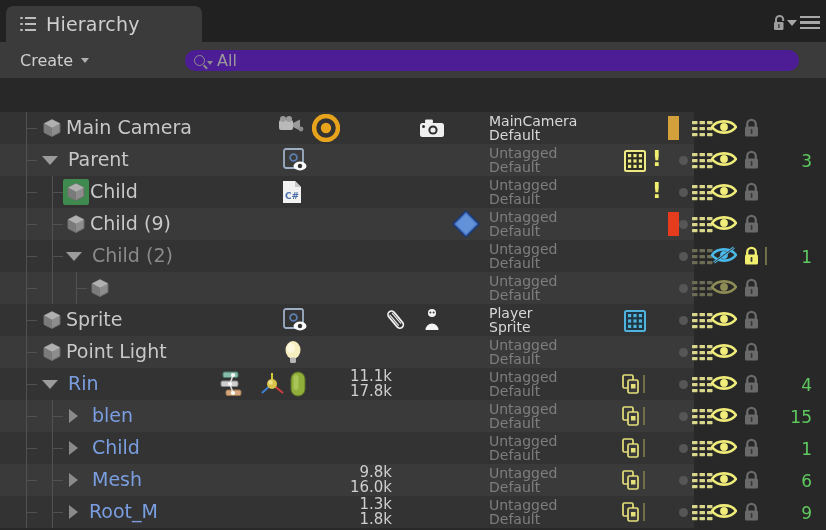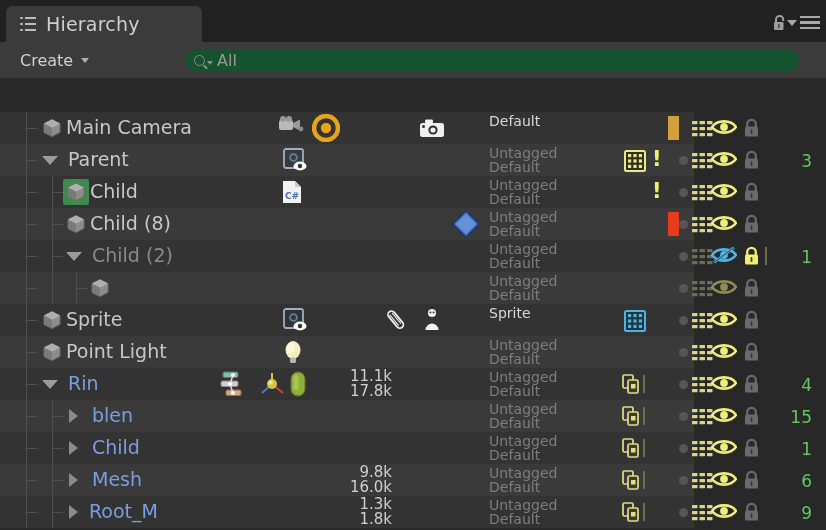--- a/index.html
+++ b/index.html
@@ -33,21 +33,21 @@
   .burger i:nth-child(1){ top:0 } .burger i:nth-child(2){ top:5.4px } .burger i:nth-child(3){ top:10.8px }
   .caret-d{ width:0;height:0;border-left:5px solid transparent;border-right:5px solid transparent;border-top:6px solid #a8a8a8; }
 
   
   #toolbar{ position:absolute; left:0; top:42px; width:826px; height:36px; background:#3b3b3b;
             display:flex; align-items:center; }
   #createbtn{ margin-left:12px; height:22px; display:flex; align-items:center; gap:8px;
               padding:0 8px; font-size:16px; color:#cfcfcf; }
   #createbtn .caret{ width:0;height:0;border-left:4px solid transparent;border-right:4px solid transparent;border-top:5px solid #b0b0b0; }
   #searchwrap{ position:absolute; left:185px; top:8px; width:614px; height:21px;
-               background:#14532d; border-radius:11px; display:flex; align-items:center; padding-left:9px; gap:2px; }
+               background:#4c1d95; border-radius:11px; display:flex; align-items:center; padding-left:9px; gap:2px; }
   #searchwrap .mag{ width:11px;height:11px;border:1.8px solid #8d8d8d;border-radius:50%; position:relative; }
   #searchwrap .mag::after{ content:""; position:absolute; right:-4px; bottom:-3px; width:5px;height:1.8px;background:#8d8d8d;transform:rotate(45deg); }
   #searchwrap .scaret{ width:0;height:0;border-left:3.5px solid transparent;border-right:3.5px solid transparent;border-top:4.5px solid #8d8d8d; margin-top:4px;}
   #searchwrap .sval{ font-size:16px; color:#9a9a9a; margin-left:2px; }
 
   
   #scenerow{ position:absolute; left:0; top:78px; width:826px; height:34px; background:#3b3b3b;
              display:flex; align-items:center; }
   #scenerow .sname{ font-size:19px; font-weight:bold; color:#d2d2d2; margin-left:4px; }
   #scenemenu{ position:absolute; right:6px; top:10px; display:flex; align-items:center; gap:3px; }
@@ -162,20 +162,21 @@
             <circle cx="14" cy="14" r="5.2" fill="#e8a31c"></circle>
           </svg></span>
         <span style="position:absolute;left:419px;top:6px"><svg width="26" height="20" viewBox="0 0 26 20">
             <rect x="1" y="5" width="24" height="14" rx="2.5" fill="#f0f0f0"></rect>
             <rect x="6" y="1.5" width="8" height="4" rx="1.4" fill="#f0f0f0"></rect>
             <circle cx="14" cy="12" r="4.6" fill="#2e2e2e"></circle>
             <circle cx="14" cy="12" r="2.6" fill="#f0f0f0"></circle>
             <circle cx="4.5" cy="8.6" r="1.5" fill="#2e2e2e"></circle>
           </svg></span>
         <div class="tagcol">
+          <div class="t1 on">MainCamera</div>
           <div class="t2 on">Default</div>
         </div>
         <span class="cstrip" style="background:#d4a03c"></span>
         <span class="tinygrid"><svg width="21" height="16" viewBox="0 0 21 16">
             <rect x="0" y="0" width="5.5" height="3.2" rx="0.6" fill="#d9d58a"></rect>
             <rect x="7.5" y="0" width="5.5" height="3.2" rx="0.6" fill="#d9d58a"></rect>
             <rect x="15" y="0" width="5.5" height="3.2" rx="0.6" fill="#d9d58a"></rect>
             <rect x="0" y="6" width="5.5" height="3.2" rx="0.6" fill="#d9d58a"></rect>
             <rect x="7.5" y="6" width="5.5" height="3.2" rx="0.6" fill="#d9d58a"></rect>
             <rect x="15" y="6" width="5.5" height="3.2" rx="0.6" fill="#d9d58a"></rect>
@@ -296,21 +297,21 @@
       <div class="row even">
         <span class="gline-v" style="left:26px"></span>
         <span class="gline-v" style="left:52px"></span>
         <span class="gline-h" style="left:26px; top:16px"></span>
         <span class="gline-h" style="left:52px; top:16px"></span>
         <span style="position:absolute;left:66px;top:6px"><span style="position:relative"><svg width="20" height="20" viewBox="0 0 20 20">
               <path d="M10 1.5 L18 5.6 L18 14.4 L10 18.5 L2 14.4 L2 5.6 Z" fill="#8d8d8d" stroke="#6a6a6a"></path>
               <path d="M10 1.5 L18 5.6 L10 9.8 L2 5.6 Z" fill="#b0b0b0"></path>
               <path d="M2 5.6 L10 9.8 L10 18.5 L2 14.4 Z" fill="#7a7a7a"></path>
             </svg></span></span>
-        <span class="nm white" style="position:absolute;left:90px;top:4px">Child (8)</span>
+        <span class="nm white" style="position:absolute;left:90px;top:4px">Child (9)</span>
         <span style="position:absolute;left:452px;top:2px"><svg width="28" height="28" viewBox="0 0 28 28">
             <path d="M14 1 L27 14 L14 27 L1 14 Z" fill="#4a79c8" stroke="#1d3a72" stroke-width="1.6"></path>
             <path d="M14 4 L24 14 L14 24 L4 14 Z" fill="#6e9ce0" opacity=".7"></path>
           </svg></span>
         <div class="tagcol">
           <div class="t1">Untagged</div>
           <div class="t2">Default</div>
         </div>
         <span class="cstrip" style="background:#e63c1e"></span>
         <span class="dot"></span>
@@ -431,20 +432,21 @@
               <line x1="13.5" y1="4" x2="13.5" y2="18" stroke="#f2f2f2" stroke-width="1.1"></line>
             </g>
           </svg></span>
         <span style="position:absolute;left:422px;top:4px"><svg width="20" height="24" viewBox="0 0 20 24">
             <circle cx="10" cy="5" r="4" fill="#f4f4f4"></circle>
             <circle cx="8.4" cy="4.4" r="1" fill="#3a3a3a"></circle>
             <circle cx="11.6" cy="4.4" r="1" fill="#3a3a3a"></circle>
             <path d="M3.5 22 a6.5 6.5 0 0 1 13 0 Z" fill="#f4f4f4"></path>
           </svg></span>
         <div class="tagcol">
+          <div class="t1 on">Player</div>
           <div class="t2 on">Sprite</div>
         </div>
         <span class="gridico"><svg width="22" height="22" viewBox="0 0 22 22">
             <rect x="1" y="1" width="20" height="20" rx="1.5" fill="#1f3542" stroke="#4fb3dd" stroke-width="2"></rect>
             <g fill="#4fb3dd">
               <rect x="4" y="4" width="3.2" height="3.2"></rect>
               <rect x="9.4" y="4" width="3.2" height="3.2"></rect>
               <rect x="14.8" y="4" width="3.2" height="3.2"></rect>
               <rect x="4" y="9.4" width="3.2" height="3.2"></rect>
               <rect x="9.4" y="9.4" width="3.2" height="3.2"></rect>

